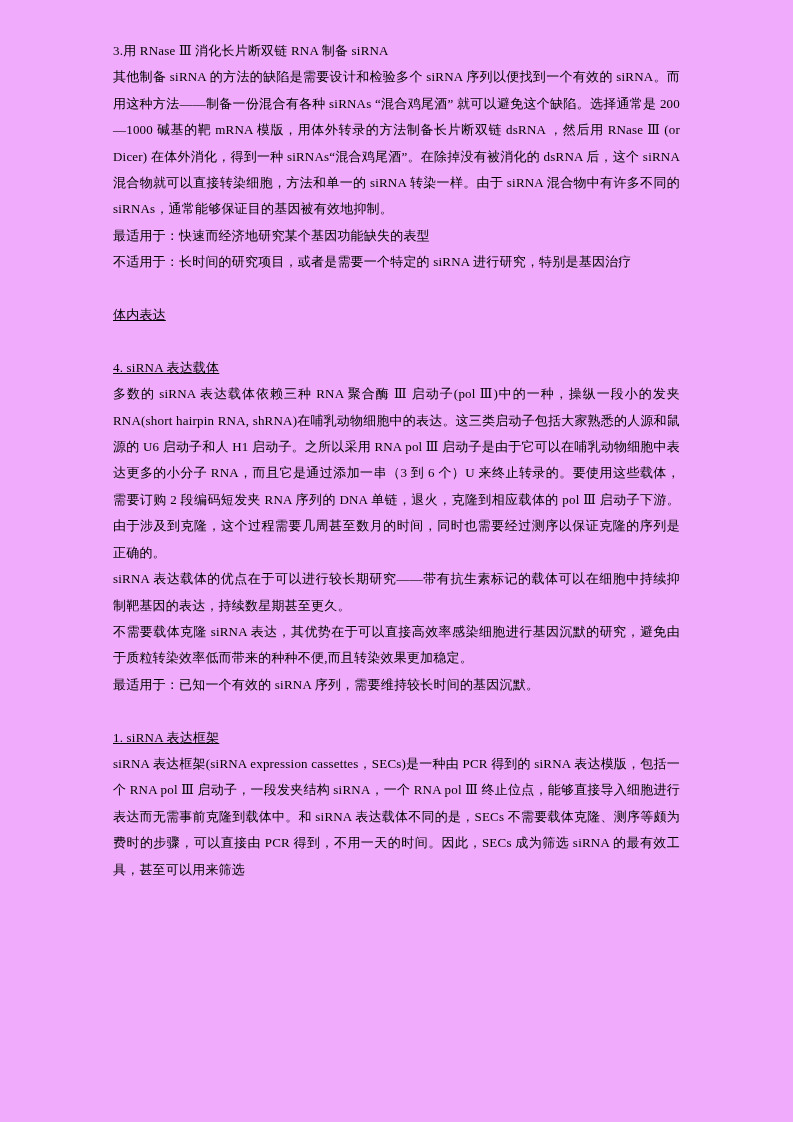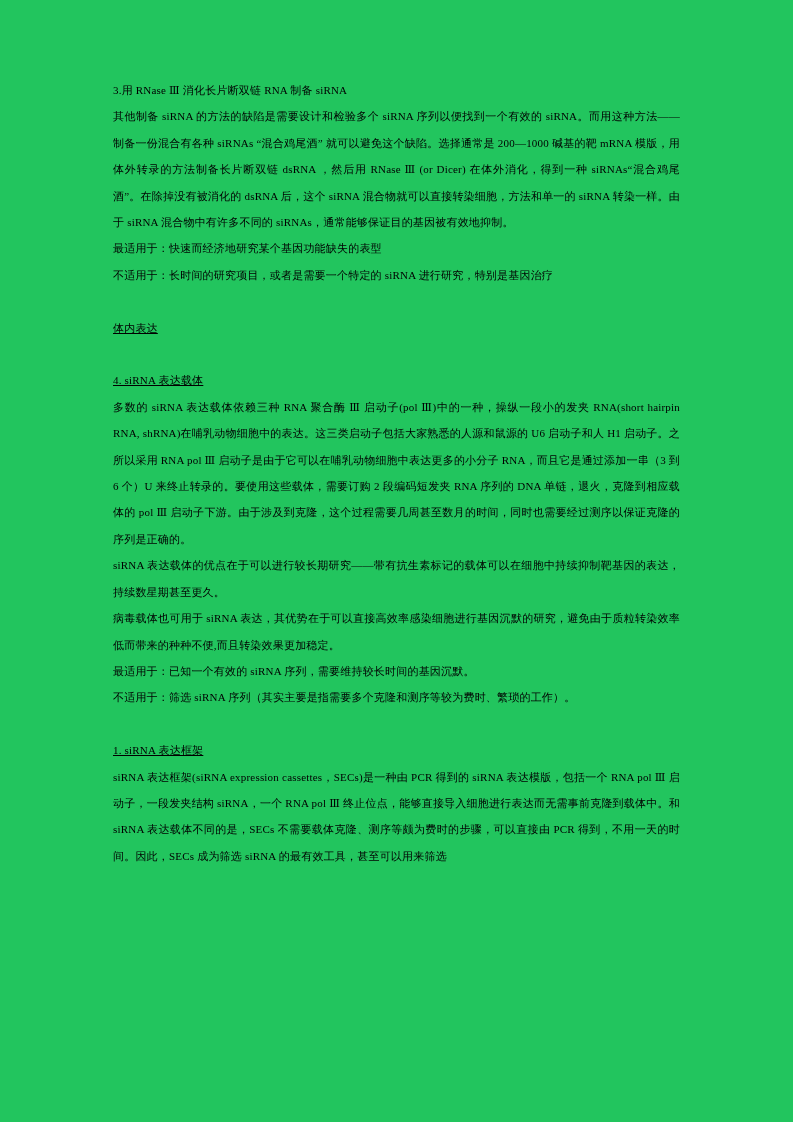--- a/index.html
+++ b/index.html
@@ -5,26 +5,26 @@
   html, body {
     margin: 0;
     padding: 0;
     background: #ffffff;
   }
   .page {
     position: relative;
     width: 793px;
     height: 1122px;
     margin: 0 auto;
-    background: #22c55e;
+    background: #f0abfc;
     box-sizing: border-box;
-    padding: 77px 113px 0 113px;
+    padding: 38px 113px 0 113px;
     overflow: hidden;
     font-family: "Liberation Serif", "DejaVu Serif", serif;
-    font-size: 11px;
+    font-size: 13px;
     color: #000000;
   }
   .block {
     line-height: 26.4px;
     text-align: justify;
     letter-spacing: 0.2px;
     word-break: break-word;
   }
   .block.gap {
     margin-top: 26.4px;
@@ -36,18 +36,17 @@
 
 <div class="page">
   <div class="block">3.用 RNase Ⅲ 消化长片断双链 RNA 制备 siRNA</div>
   <div class="block">其他制备 siRNA 的方法的缺陷是需要设计和检验多个 siRNA 序列以便找到一个有效的 siRNA。而用这种方法——制备一份混合有各种 siRNAs “混合鸡尾酒” 就可以避免这个缺陷。选择通常是 200—1000 碱基的靶 mRNA 模版，用体外转录的方法制备长片断双链 dsRNA ，然后用 RNase Ⅲ (or Dicer) 在体外消化，得到一种 siRNAs“混合鸡尾酒”。在除掉没有被消化的 dsRNA 后，这个 siRNA 混合物就可以直接转染细胞，方法和单一的 siRNA 转染一样。由于 siRNA 混合物中有许多不同的 siRNAs，通常能够保证目的基因被有效地抑制。</div>
   <div class="block">最适用于：快速而经济地研究某个基因功能缺失的表型</div>
   <div class="block">不适用于：长时间的研究项目，或者是需要一个特定的 siRNA 进行研究，特别是基因治疗</div>
   <div class="block gap">体内表达</div>
   <div class="block gap">4.  siRNA 表达载体</div>
   <div class="block">多数的 siRNA 表达载体依赖三种 RNA 聚合酶 Ⅲ 启动子(pol Ⅲ)中的一种，操纵一段小的发夹 RNA(short hairpin RNA, shRNA)在哺乳动物细胞中的表达。这三类启动子包括大家熟悉的人源和鼠源的 U6 启动子和人 H1 启动子。之所以采用 RNA pol Ⅲ 启动子是由于它可以在哺乳动物细胞中表达更多的小分子 RNA，而且它是通过添加一串（3 到 6 个）U 来终止转录的。要使用这些载体，需要订购 2 段编码短发夹 RNA 序列的 DNA 单链，退火，克隆到相应载体的 pol Ⅲ 启动子下游。由于涉及到克隆，这个过程需要几周甚至数月的时间，同时也需要经过测序以保证克隆的序列是正确的。</div>
   <div class="block">siRNA 表达载体的优点在于可以进行较长期研究——带有抗生素标记的载体可以在细胞中持续抑制靶基因的表达，持续数星期甚至更久。</div>
-  <div class="block">病毒载体也可用于 siRNA 表达，其优势在于可以直接高效率感染细胞进行基因沉默的研究，避免由于质粒转染效率低而带来的种种不便,而且转染效果更加稳定。</div>
+  <div class="block">不需要载体克隆 siRNA 表达，其优势在于可以直接高效率感染细胞进行基因沉默的研究，避免由于质粒转染效率低而带来的种种不便,而且转染效果更加稳定。</div>
   <div class="block">最适用于：已知一个有效的 siRNA 序列，需要维持较长时间的基因沉默。</div>
-  <div class="block">不适用于：筛选 siRNA 序列（其实主要是指需要多个克隆和测序等较为费时、繁琐的工作）。</div>
   <div class="block gap">1.  siRNA 表达框架</div>
   <div class="block">siRNA 表达框架(siRNA expression cassettes，SECs)是一种由 PCR 得到的 siRNA 表达模版，包括一个 RNA pol Ⅲ 启动子，一段发夹结构 siRNA，一个 RNA pol Ⅲ 终止位点，能够直接导入细胞进行表达而无需事前克隆到载体中。和 siRNA 表达载体不同的是，SECs 不需要载体克隆、测序等颇为费时的步骤，可以直接由 PCR 得到，不用一天的时间。因此，SECs 成为筛选 siRNA 的最有效工具，甚至可以用来筛选</div>
 </div>
 
 </body></html>

